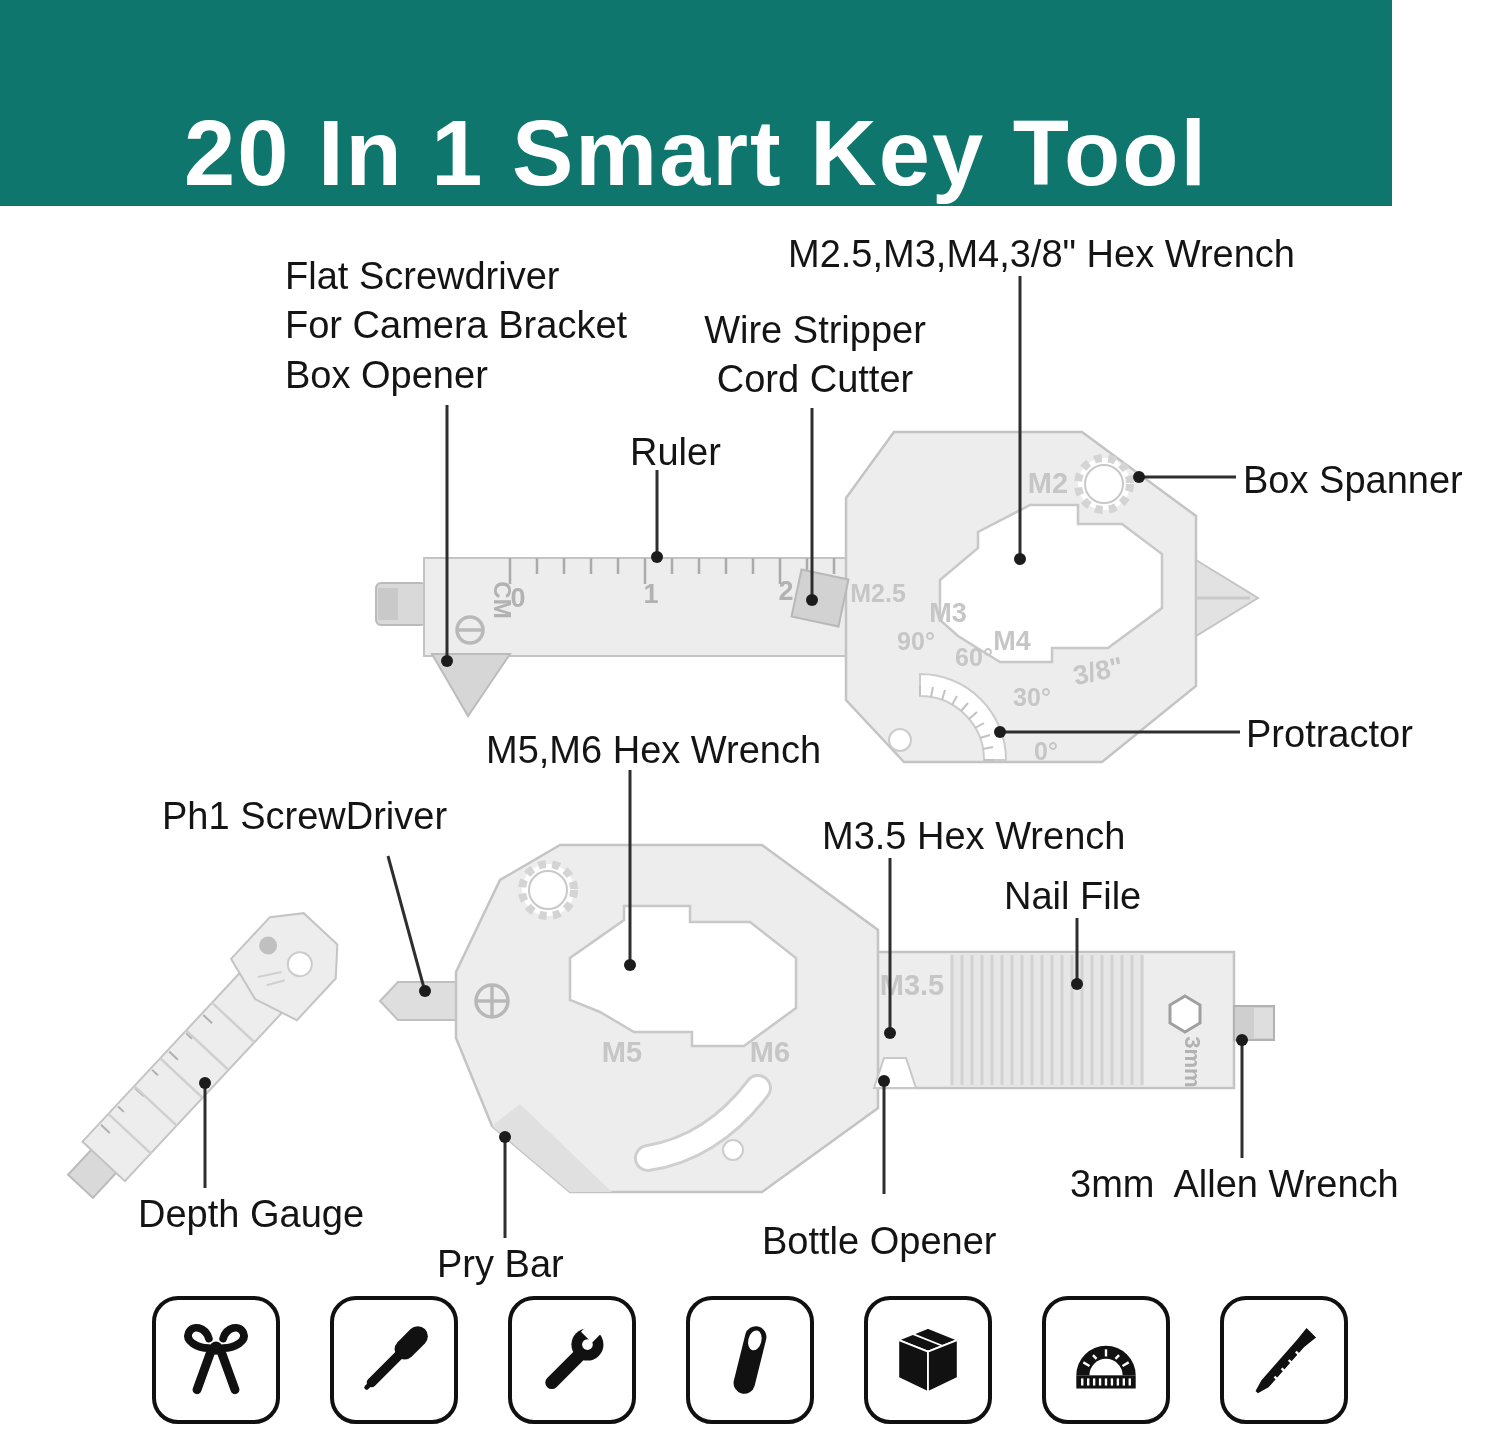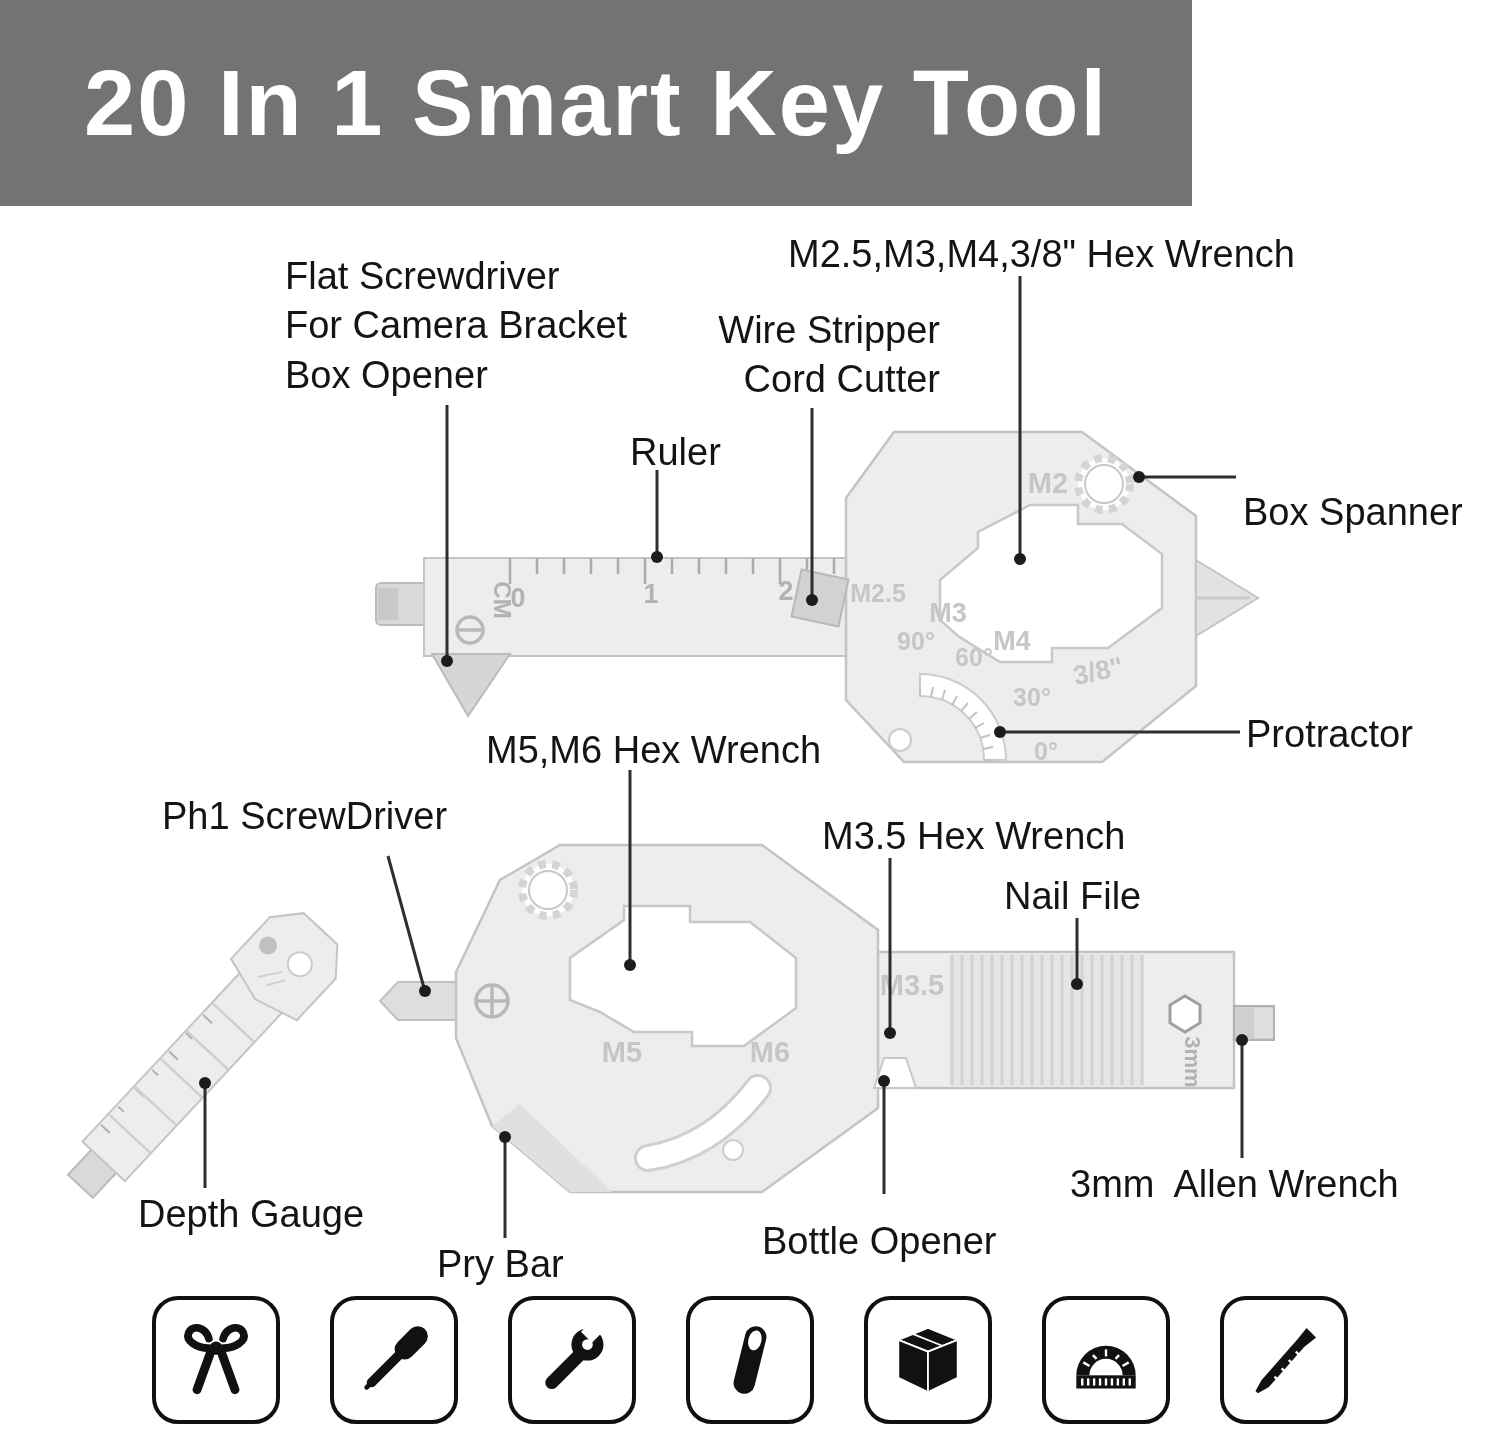--- a/index.html
+++ b/index.html
@@ -1,26 +1,26 @@
 <!DOCTYPE html>
 <html><head>
 <meta charset="utf-8">
 <style>
   html,body { margin:0; padding:0; }
   body { background:#ffffff; font-family:"Liberation Sans",sans-serif; }
   #canvas { position:relative; width:1500px; height:1452px; background:#ffffff; overflow:hidden; }
 
-  .header { position:absolute; left:0; top:0; width:1192px; height:206px; background:#737373;
-            display:flex; align-items:center; justify-content:center; }
+  .header { position:absolute; left:0; top:0; width:1392px; height:206px; background:#0f766e;
+            display:flex; align-items:flex-end; justify-content:center; }
   .header .title { color:#ffffff; font-size:92px; font-weight:bold; letter-spacing:2px; }
 
   .diagram-svg { position:absolute; left:0; top:0; }
 
   .lbl { position:absolute; font-size:38px; color:#141414; white-space:nowrap; line-height:1.3; }
-  .lbl.center { text-align:right; }
+  .lbl.center { text-align:center; }
   .lbl.pre { white-space:pre; }
 
   .tmark  { fill:#c6c6c6; font-weight:bold; }
   .tmark2 { fill:#b2b2b2; font-weight:bold; }
 
   .icon-row { position:absolute; left:0; top:1296px; width:1500px;
               display:flex; justify-content:center; gap:50px; }
   .icon-card { width:120px; height:120px; border:4px solid #101010; border-radius:26px;
                background:#ffffff; display:flex; align-items:center; justify-content:center; }
 </style>
@@ -161,21 +161,21 @@
     <div>Flat Screwdriver</div>
     <div>For Camera Bracket</div>
     <div>Box Opener</div>
   </div>
   <div class="lbl" style="left:788px; top:230px;">M2.5,M3,M4,3/8" Hex Wrench</div>
   <div class="lbl center" style="left:690px; top:306px; width:250px;">
     <div>Wire Stripper</div>
     <div>Cord Cutter</div>
   </div>
   <div class="lbl" style="left:612px; top:428px;margin-left:18px;">Ruler</div>
-  <div class="lbl" style="left:1243px; top:456px;margin-top:32px;">Box Spanner</div>
+  <div class="lbl" style="left:1243px; top:456px;">Box Spanner</div>
   <div class="lbl" style="left:1246px; top:710px;">Protractor</div>
   <div class="lbl" style="left:442px; top:726px;margin-left:44px;">M5,M6 Hex Wrench</div>
   <div class="lbl" style="left:162px; top:792px;">Ph1 ScrewDriver</div>
   <div class="lbl" style="left:822px; top:812px;">M3.5 Hex Wrench</div>
   <div class="lbl" style="left:1004px; top:872px;">Nail File</div>
   <div class="lbl" style="left:138px; top:1190px;">Depth Gauge</div>
   <div class="lbl" style="left:437px; top:1240px;">Pry Bar</div>
   <div class="lbl" style="left:762px; top:1196px;margin-top:21px;">Bottle Opener</div>
   <div class="lbl pre" style="left:1070px; top:1160px;">3mm  Allen Wrench</div>
 

